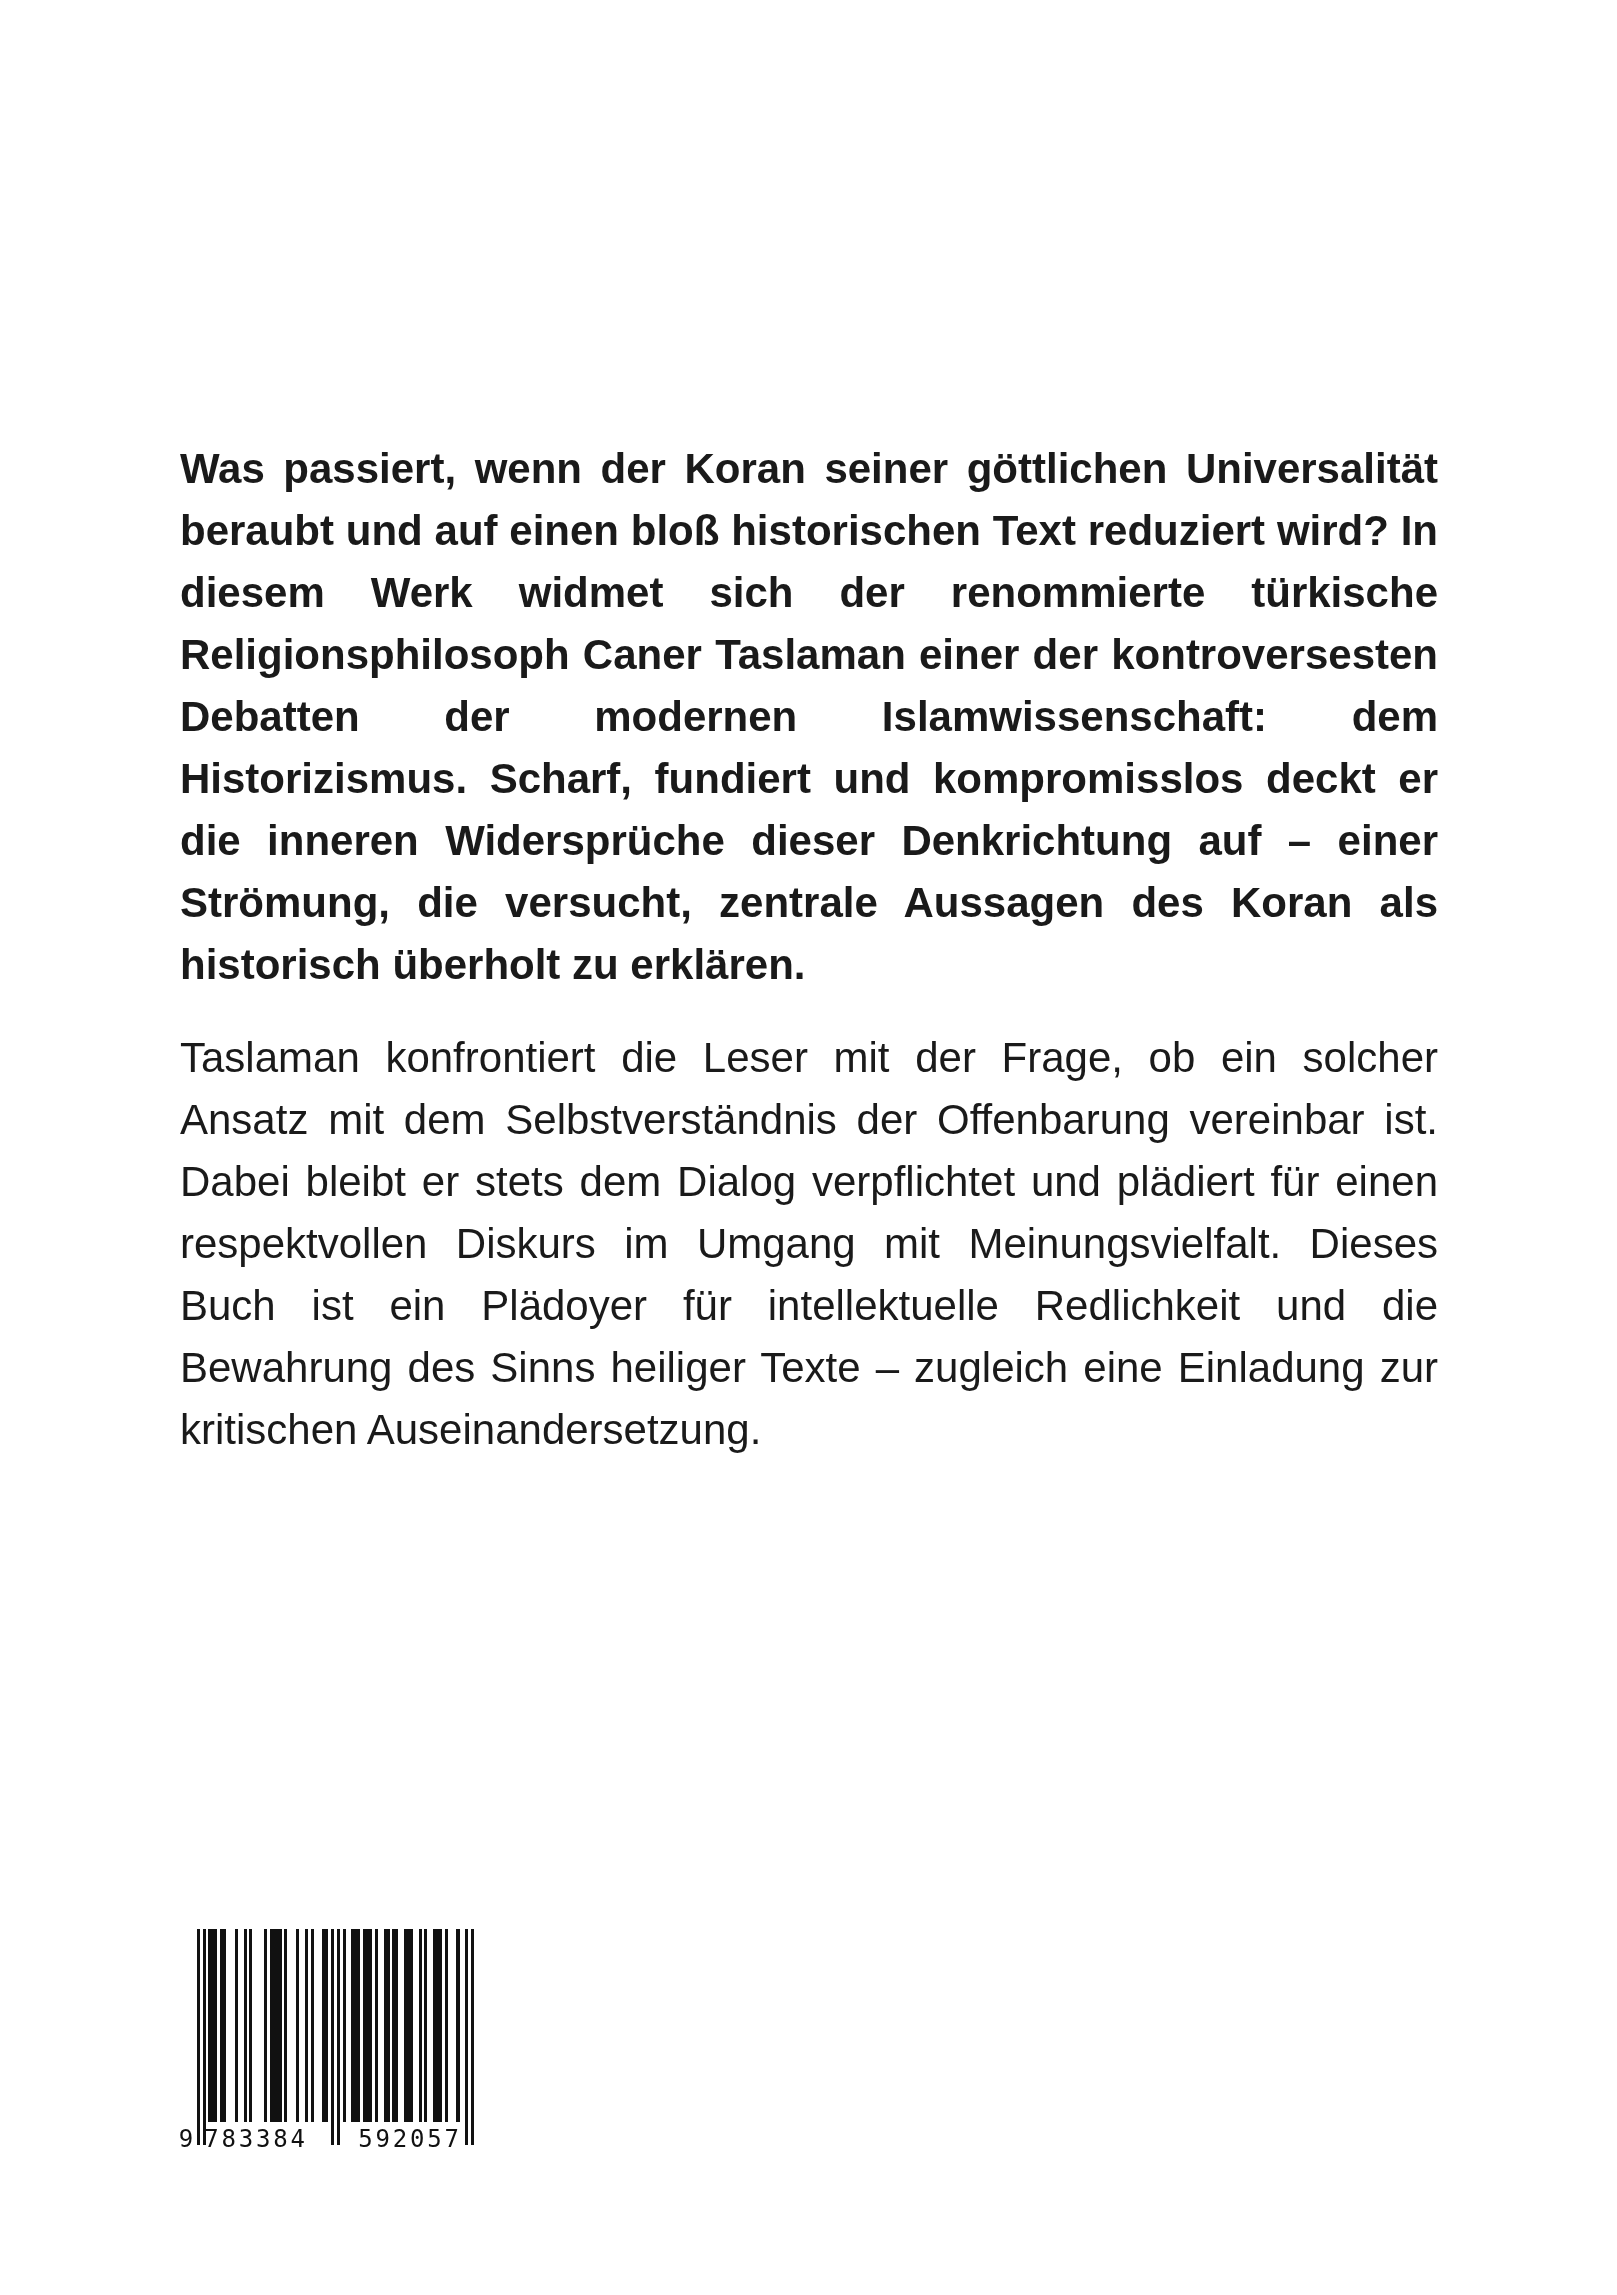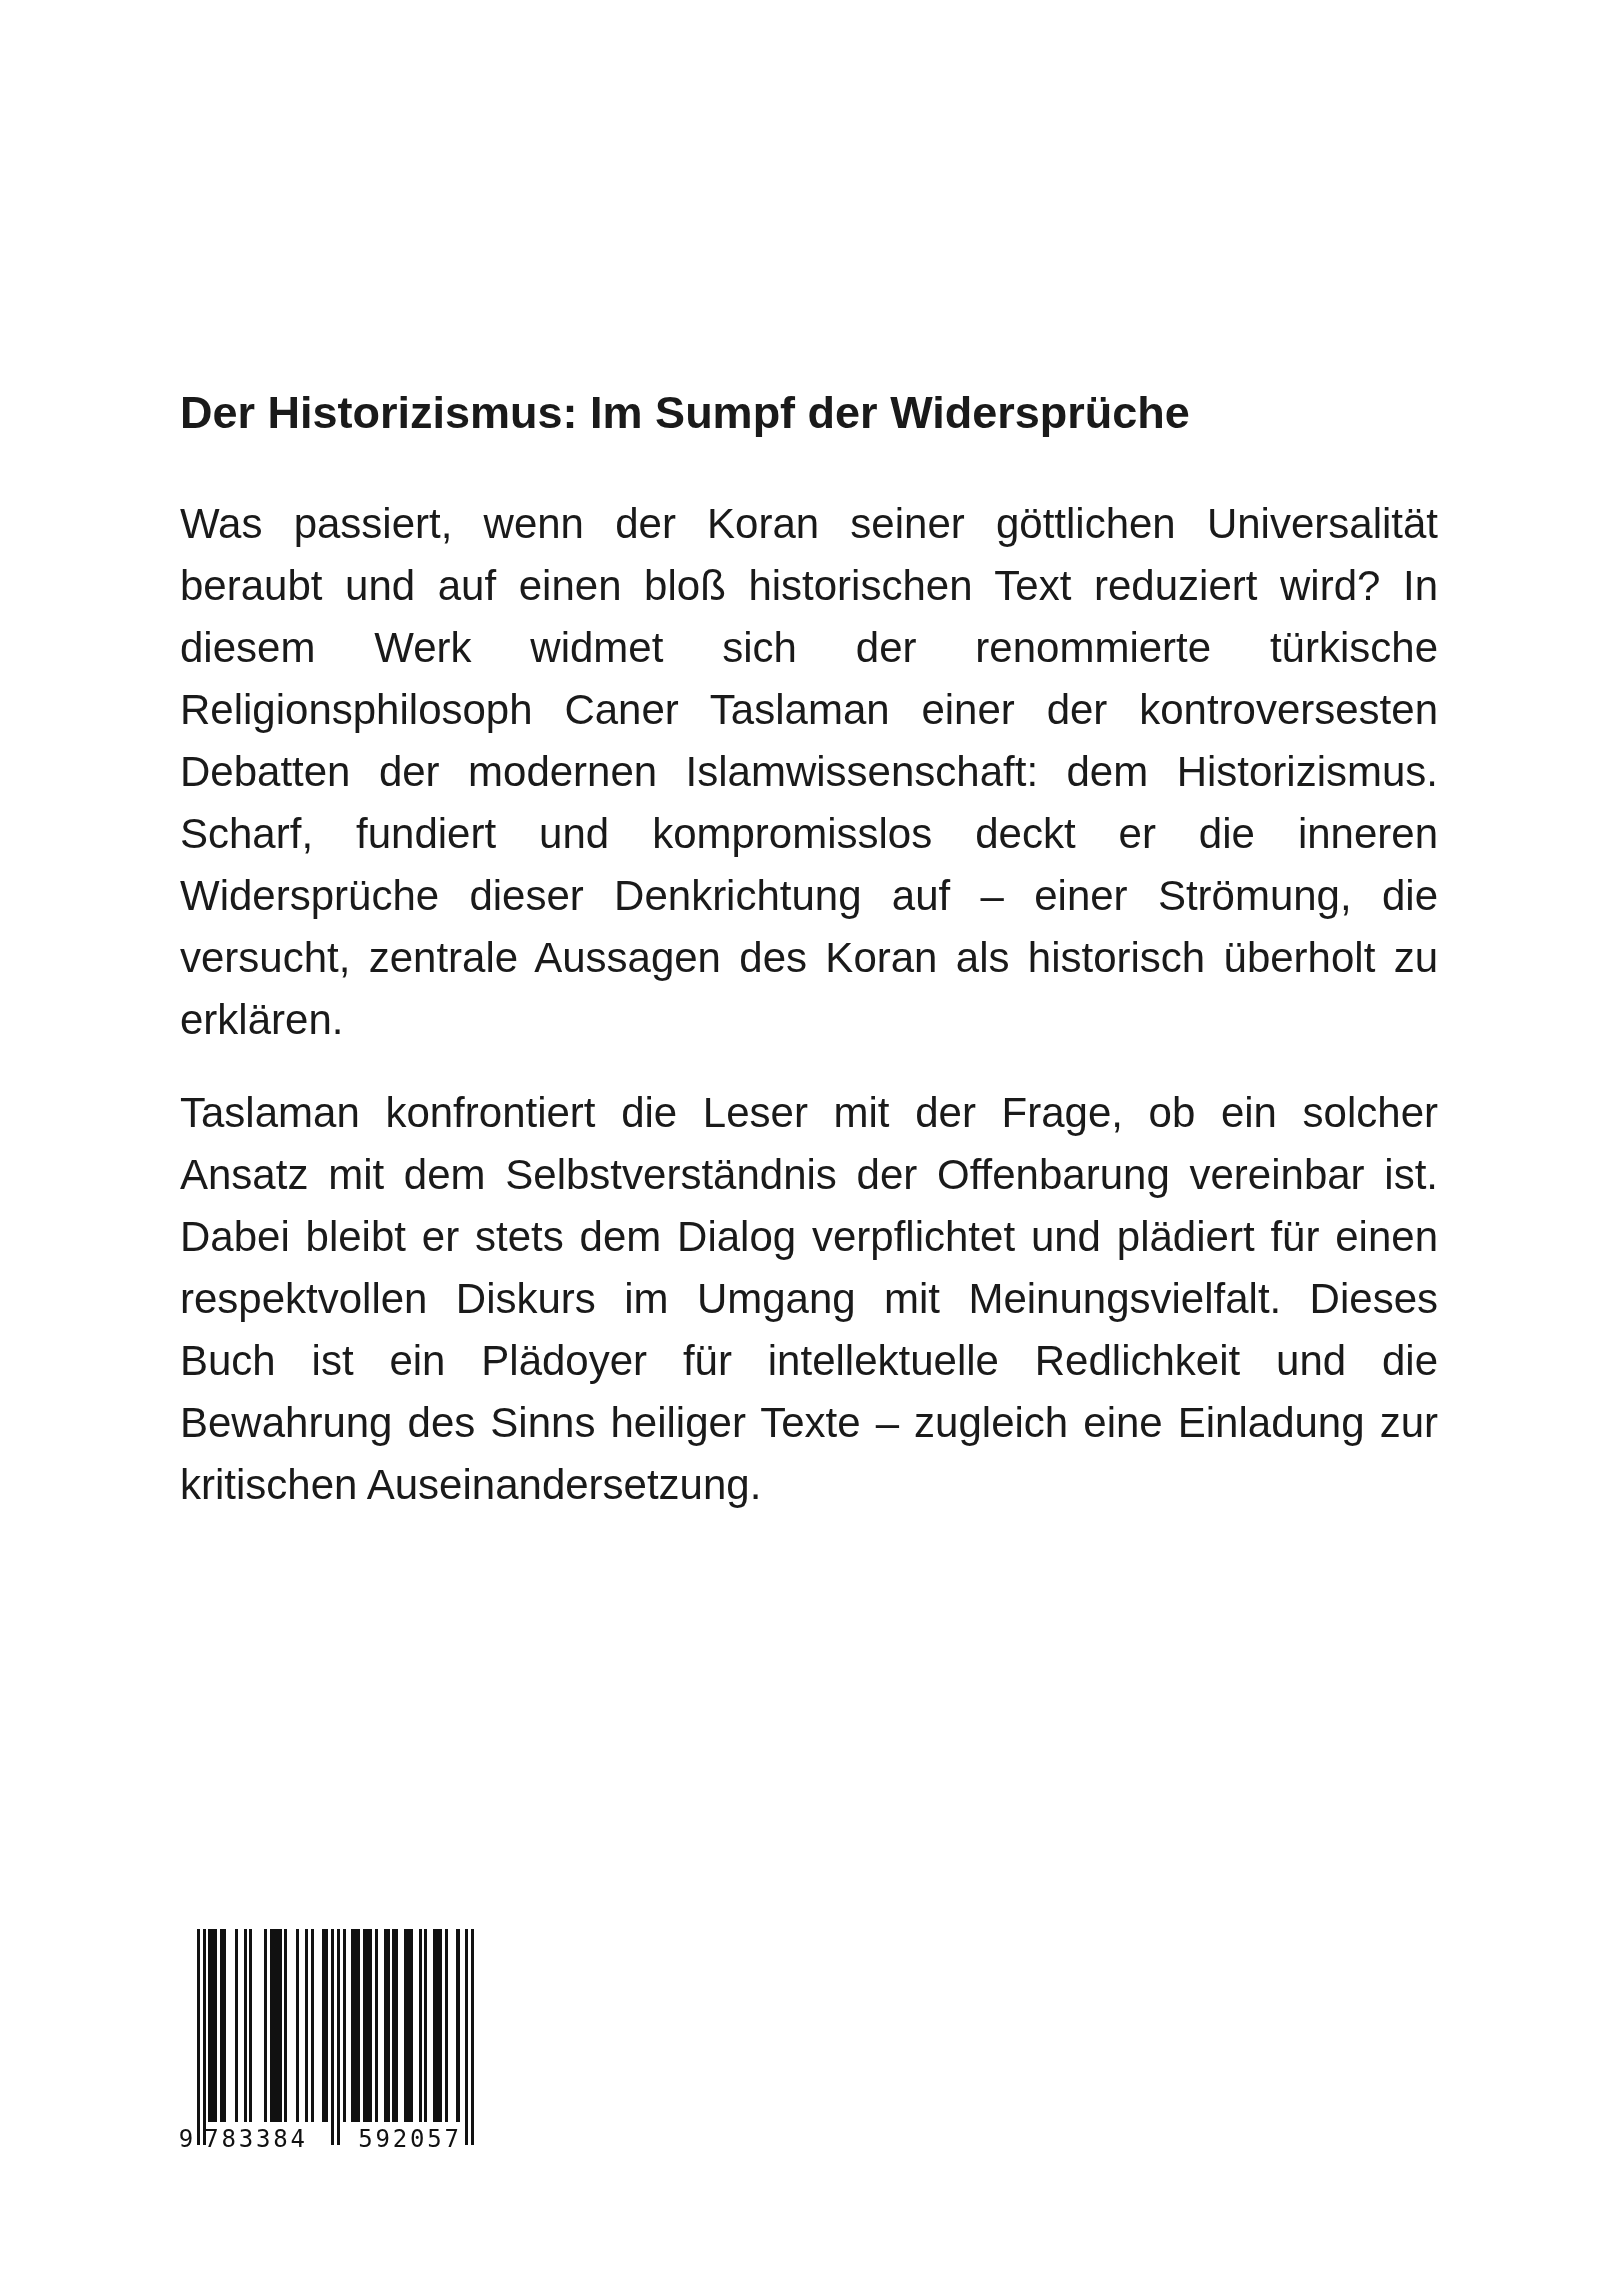--- a/index.html
+++ b/index.html
@@ -44,20 +44,21 @@
     margin: 0;
     font-size: 42px;
     line-height: 62px;
     text-align: justify;
     text-justify: inter-word;
     hyphens: auto;
     -webkit-hyphens: auto;
   }
   .blurb p.first {
     margin-top: 52px;
+    font-weight: bold;
   }
   .blurb p.second {
     margin-top: 31px;
   }
   .barcode {
     position: absolute;
     left: 180px;
     top: 1929px;
     width: 296px;
     height: 234px;
@@ -90,21 +91,20 @@
   .d-first { left: 7.4px; }
   .d-left  { left: 76px; }
   .d-right { left: 230px; }
 </style>
 </head>
 <body>
 
 <main class="cover">
 
   <section class="content">
-    <h1 class="title">Der Historizismus: Im Sumpf der Widersprüche</h1>
 
     <div class="blurb">
       <p class="first">Was passiert, wenn der Koran seiner göttlichen Universalität beraubt und auf einen bloß historischen Text reduziert wird? In diesem Werk widmet sich der renommierte türkische Religionsphilosoph Caner Taslaman einer der kontroversesten Debatten der modernen Islamwissenschaft: dem Historizismus. Scharf, fundiert und kompromisslos deckt er die inneren Widersprüche dieser Denkrichtung auf – einer Strömung, die versucht, zentrale Aussagen des Koran als historisch überholt zu erklären.</p>
       <p class="second">Taslaman konfrontiert die Leser mit der Frage, ob ein solcher Ansatz mit dem Selbstverständnis der Offenbarung vereinbar ist. Dabei bleibt er stets dem Dialog verpflichtet und plädiert für einen respektvollen Diskurs im Umgang mit Meinungsvielfalt. Dieses Buch ist ein Plädoyer für intellektuelle Redlichkeit und die Bewahrung des Sinns heiliger Texte – zugleich eine Einladung zur kritischen Auseinandersetzung.</p>
     </div>
   </section>
 
   <figure class="barcode">
     <svg viewBox="0 0 640 472" xmlns="http://www.w3.org/2000/svg" shape-rendering="crispEdges">
         <rect x="36.00" y="0" width="6.67" height="468" fill="#111111"></rect>

